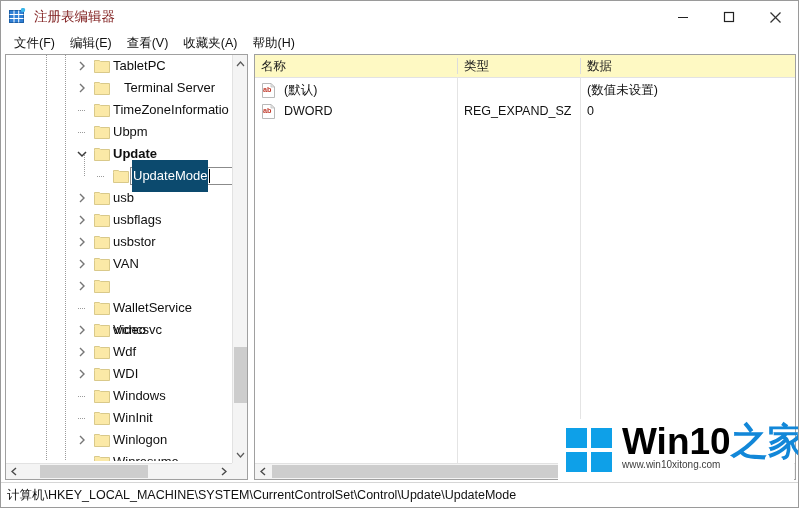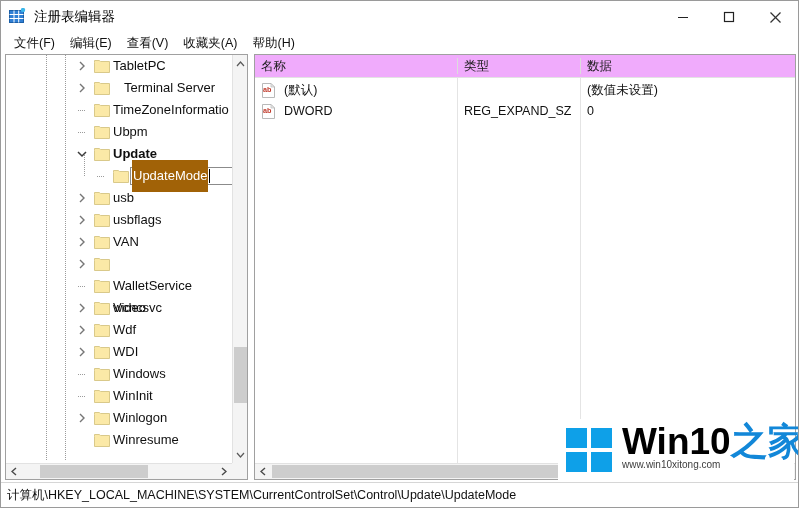--- a/index.html
+++ b/index.html
@@ -33,21 +33,21 @@
   }
   .app-icon {
     position: absolute;
     left: 8px; top: 7px;
     width: 17px; height: 17px;
   }
   .title-text {
     position: absolute;
     left: 33px; top: 7px;
     font-size: 13.5px;
-    color: #000000;
+    color: #7f1d1d;
     line-height: 17px;
     white-space: nowrap;
   }
   .winbtns {
     position: absolute;
     right: 0; top: 0;
     height: 32px;
     display: flex;
   }
   .winbtn {
@@ -174,21 +174,21 @@
     position: absolute;
     border: 1px solid #8b8b8b;
     background: #ffffff;
     height: 18px;
     box-sizing: border-box;
     display: flex;
     align-items: center;
     padding: 0 1px;
   }
   .rename-sel {
-    background: #a16207;
+    background: #0c4a6e;
     color: #ffffff;
     font-size: 13px;
     line-height: 16px;
     padding: 8px 1px;
     white-space: nowrap;
   }
   .caret {
     width: 1px;
     height: 14px;
     background: #000000;
@@ -257,21 +257,21 @@
     width: 15px; height: 16px;
     background: #f4f4f4;
   }
 
   
   .lv-header {
     position: absolute;
     left: 0; top: 0;
     right: 0;
     height: 22px;
-    background: #f0abfc;
+    background: #fef9c3;
     border-bottom: 1px solid #e3e3e3;
   }
   .lv-col-head {
     position: absolute;
     top: 0;
     height: 22px;
     font-size: 12.5px;
     color: #1b1b1b;
     line-height: 22px;
     padding-left: 6px;
@@ -513,20 +513,31 @@
           </div>
           <div class="tree-row">
             <div class="chev" style="left: 68px;">
               <svg width="8" height="10" viewBox="0 0 8 10">
                 <polyline points="2,1 6,5 2,9" fill="none" stroke="#767676" stroke-width="1.4"></polyline>
               </svg>
             </div>
             <div class="folder" style="left: 88px; top: 4px;"><svg width="16" height="13" viewBox="0 0 16 13">
                 <path d="M0.5 2.5 L0.5 12.5 L15.5 12.5 L15.5 1.5 L6.6 1.5 L5.2 0.5 L0.5 0.5 Z" fill="#fbe9a7" stroke="#d9c98a" stroke-width="1"></path>
               </svg></div>
+            <div class="tree-label" style="left: 107px;">usbstor</div>
+          </div>
+          <div class="tree-row">
+            <div class="chev" style="left: 68px;">
+              <svg width="8" height="10" viewBox="0 0 8 10">
+                <polyline points="2,1 6,5 2,9" fill="none" stroke="#767676" stroke-width="1.4"></polyline>
+              </svg>
+            </div>
+            <div class="folder" style="left: 88px; top: 4px;"><svg width="16" height="13" viewBox="0 0 16 13">
+                <path d="M0.5 2.5 L0.5 12.5 L15.5 12.5 L15.5 1.5 L6.6 1.5 L5.2 0.5 L0.5 0.5 Z" fill="#fbe9a7" stroke="#d9c98a" stroke-width="1"></path>
+              </svg></div>
             <div class="tree-label" style="left: 107px;">VAN</div>
           </div>
           <div class="tree-row">
             <div class="chev" style="left: 68px;">
               <svg width="8" height="10" viewBox="0 0 8 10">
                 <polyline points="2,1 6,5 2,9" fill="none" stroke="#767676" stroke-width="1.4"></polyline>
               </svg>
             </div>
             <div class="folder" style="left: 88px; top: 4px;"><svg width="16" height="13" viewBox="0 0 16 13">
                 <path d="M0.5 2.5 L0.5 12.5 L15.5 12.5 L15.5 1.5 L6.6 1.5 L5.2 0.5 L0.5 0.5 Z" fill="#fbe9a7" stroke="#d9c98a" stroke-width="1"></path>

